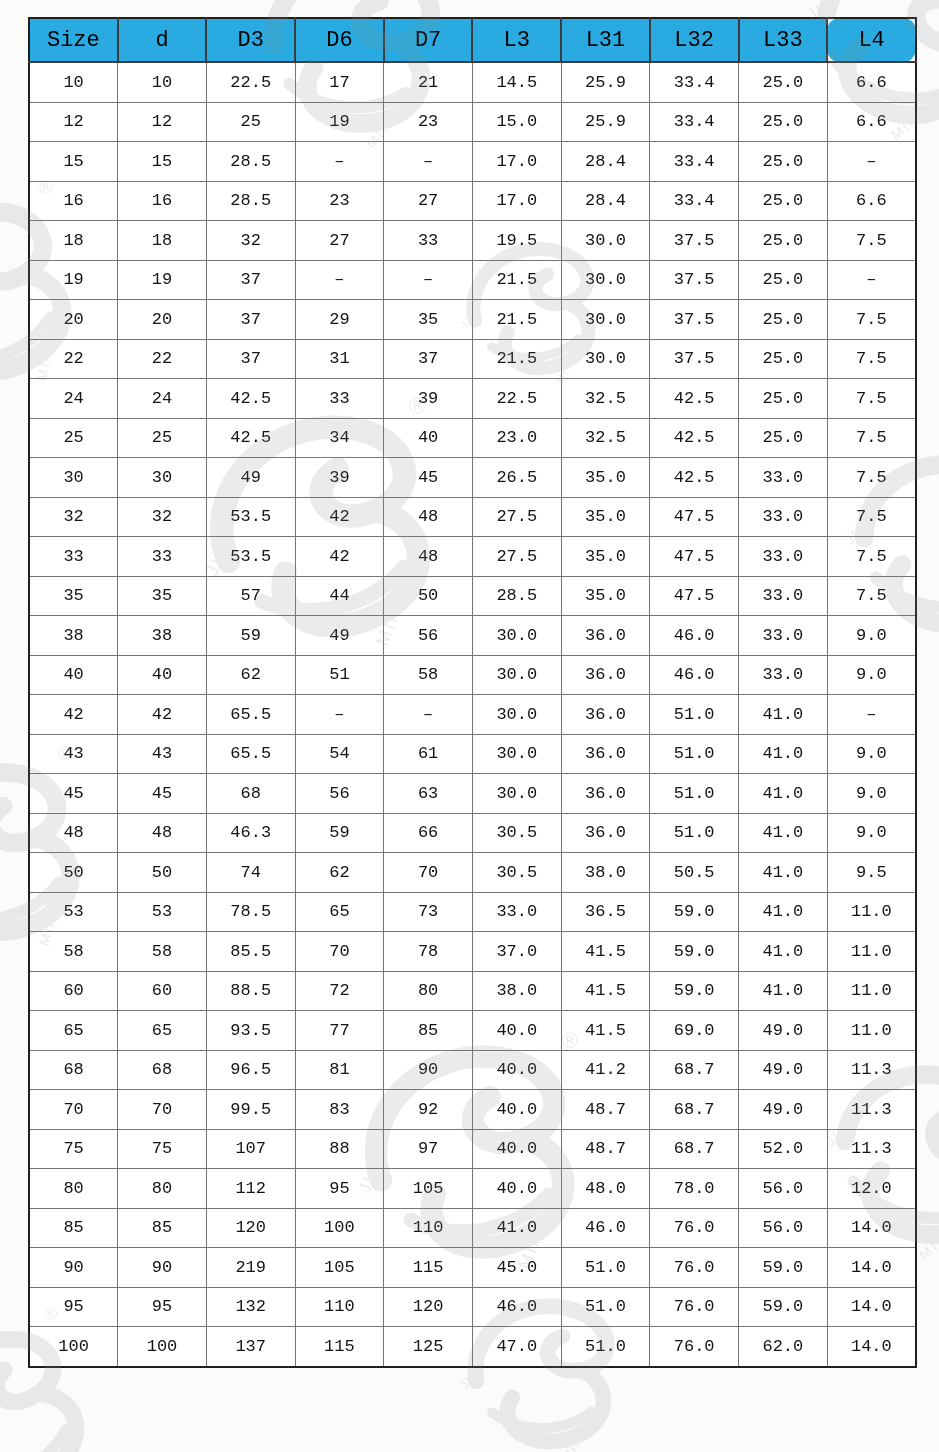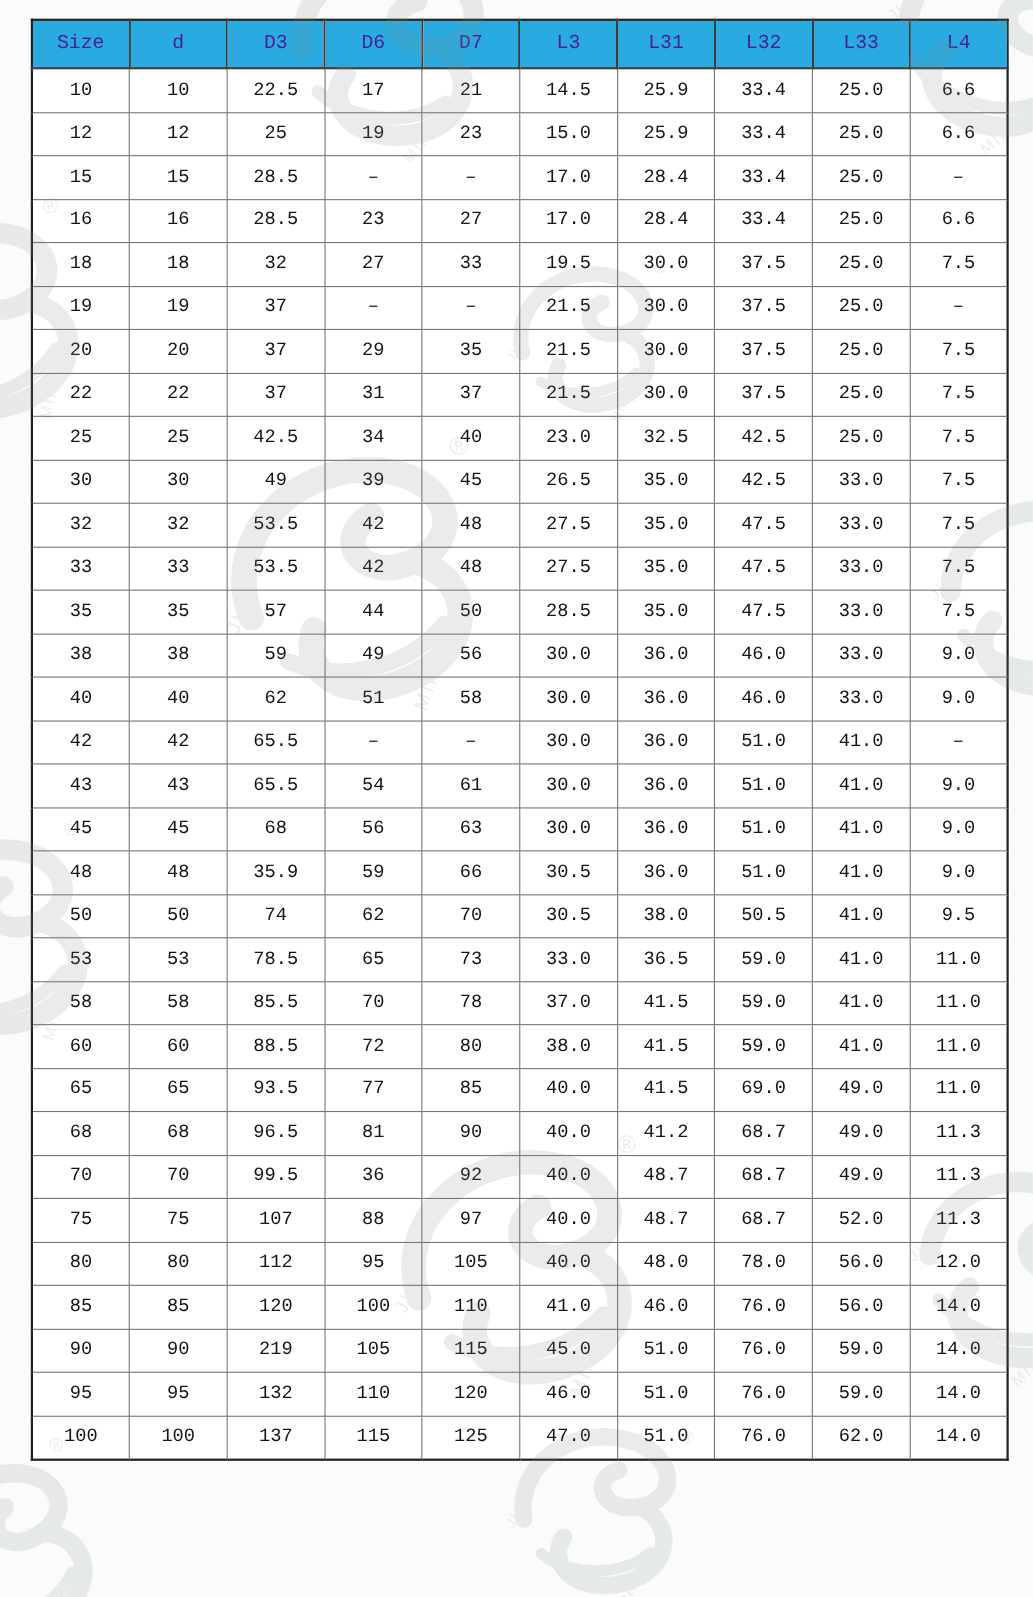--- a/index.html
+++ b/index.html
@@ -58,44 +58,44 @@
     top: 17px;
     width: 889px;
     border-collapse: collapse;
     table-layout: fixed;
     z-index: 1;
   }
   table.spec th {
     position: relative;
     z-index: 3;               
     background: #29abe2;
-    color: #4c1d95;
+    color: #000000;
     height: 40px;
-    font-size: 18px;
+    font-size: 22px;
     font-weight: normal;
     text-align: center;
     vertical-align: middle;
     border: 2px solid #3c3c3c;
   }
   table.spec td {
     height: 36.5px;
     font-size: 17px;
     color: #141414;
     text-align: center;
     vertical-align: middle;
     background: transparent;
     border: 1.5px solid #757575;
   }
   table.spec {
     border: 2.5px solid #1f1f1f;
     background: #ffffff;
   }
   table.spec tbody tr:last-child td { border-bottom: 2.5px solid #1f1f1f; }
   table.spec tr td:first-child, table.spec tr th:first-child { border-left: 2.5px solid #1f1f1f; }
-  table.spec tr td:last-child,  table.spec tr th:last-child  { border-right: 2.5px solid #1f1f1f; }
+  table.spec tr td:last-child,  table.spec tr th:last-child  { border-right: 2.5px solid #1f1f1f; border-radius: 13px; }
   table.spec thead th { border-top: 2.5px solid #1f1f1f; }
 </style>
 </head>
 <body>
 
 <div class="page">
 
   <div class="watermark-layer">
     <div class="wm" style="left: 240px; top: -70px; transform: rotate(10deg) scale(1);">
       <svg viewBox="0 0 210 210" width="230" height="230">
@@ -333,20 +333,32 @@
       <td>37</td>
       <td>31</td>
       <td>37</td>
       <td>21.5</td>
       <td>30.0</td>
       <td>37.5</td>
       <td>25.0</td>
       <td>7.5</td>
     </tr>
 
+    <tr>
+      <td>24</td>
+      <td>24</td>
+      <td>42.5</td>
+      <td>33</td>
+      <td>39</td>
+      <td>22.5</td>
+      <td>32.5</td>
+      <td>42.5</td>
+      <td>25.0</td>
+      <td>7.5</td>
+    </tr>
 
     <tr>
       <td>25</td>
       <td>25</td>
       <td>42.5</td>
       <td>34</td>
       <td>40</td>
       <td>23.0</td>
       <td>32.5</td>
       <td>42.5</td>
@@ -468,21 +480,21 @@
       <td>30.0</td>
       <td>36.0</td>
       <td>51.0</td>
       <td>41.0</td>
       <td>9.0</td>
     </tr>
 
     <tr>
       <td>48</td>
       <td>48</td>
-      <td>35.9</td>
+      <td>46.3</td>
       <td>59</td>
       <td>66</td>
       <td>30.5</td>
       <td>36.0</td>
       <td>51.0</td>
       <td>41.0</td>
       <td>9.0</td>
     </tr>
 
     <tr>
@@ -561,21 +573,21 @@
       <td>41.2</td>
       <td>68.7</td>
       <td>49.0</td>
       <td>11.3</td>
     </tr>
 
     <tr>
       <td>70</td>
       <td>70</td>
       <td>99.5</td>
-      <td>36</td>
+      <td>83</td>
       <td>92</td>
       <td>40.0</td>
       <td>48.7</td>
       <td>68.7</td>
       <td>49.0</td>
       <td>11.3</td>
     </tr>
 
     <tr>
       <td>75</td>

